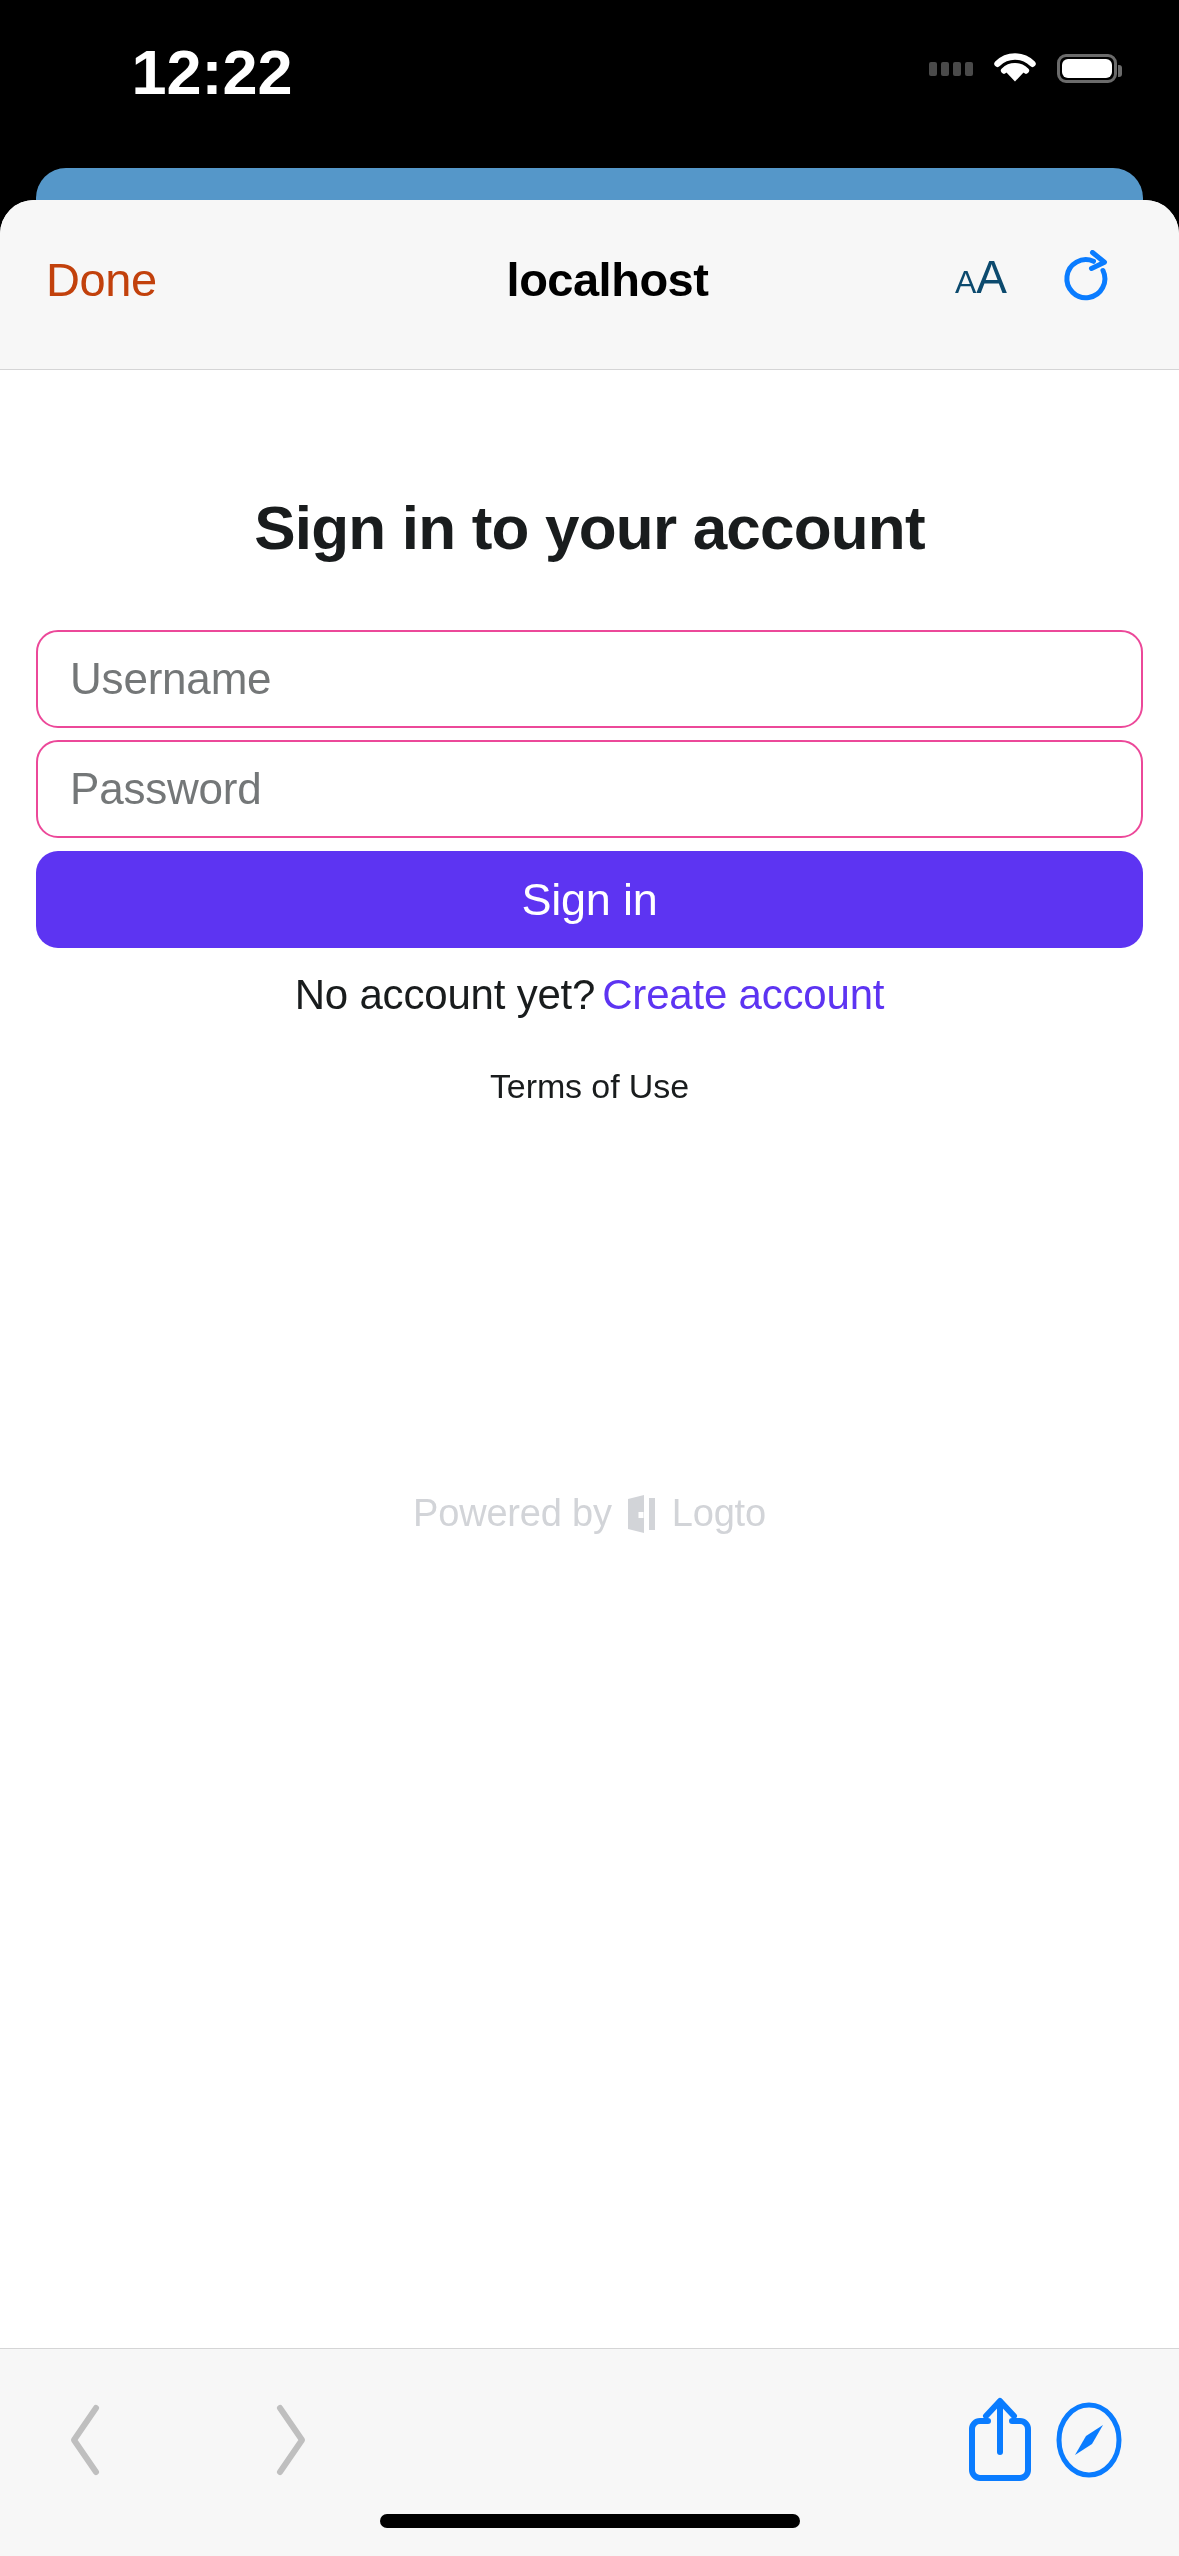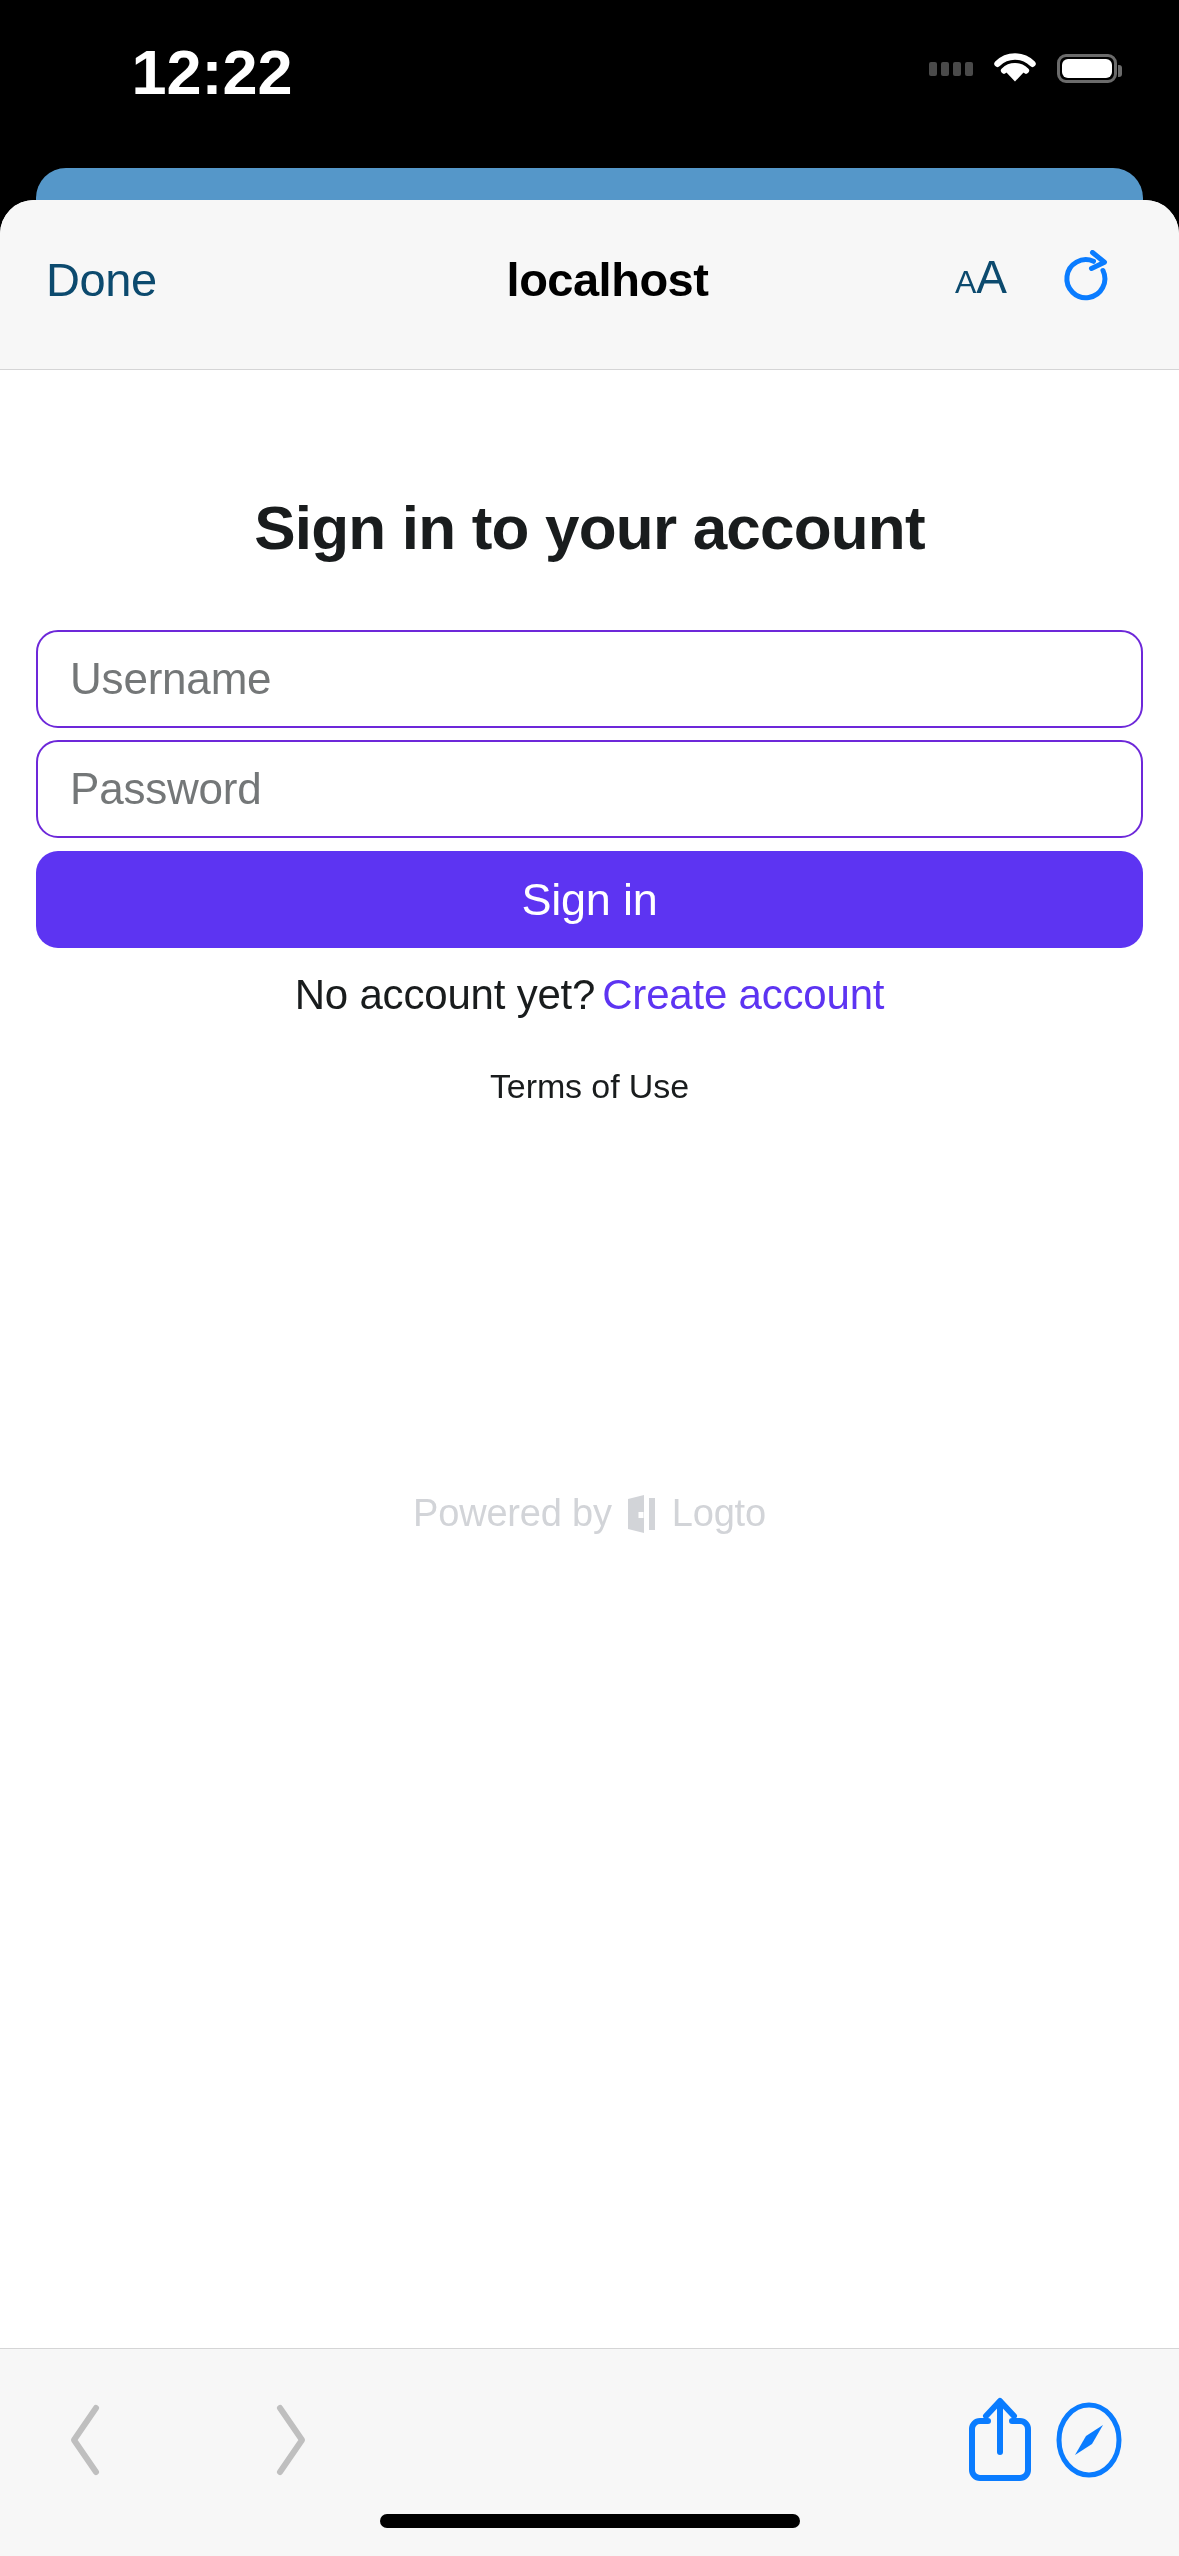--- a/index.html
+++ b/index.html
@@ -79,21 +79,21 @@
 
   
   #navbar {
     position:relative;
     width:1179px; height:170px;
     background:#f7f7f7;
     border-bottom:1px solid #d5d5d6;
   }
   #done-button {
     position:absolute; left:46px; top:52px;
-    font-size:47px; color:#0c4a6e; font-weight:400;
+    font-size:47px; color:#c2410c; font-weight:400;
     letter-spacing:-0.4px;
     cursor:pointer;
   }
   #navbar-title {
     position:absolute; left:0; top:52px; width:1179px;
     text-align:center;
     font-size:47px; font-weight:700; color:#000;
     letter-spacing:-0.5px;
     padding-left:36px;
   }
@@ -119,21 +119,21 @@
   }
   #page-title {
     position:absolute; left:0; top:122px; width:1179px;
     text-align:center;
     font-size:62px; font-weight:700; color:#191c1d;
     letter-spacing:-0.8px;
   }
   .field {
     position:absolute; left:36px;
     width:1107px; height:98px;
-    border:2px solid #6d28d9;
+    border:2px solid #ec4899;
     border-radius:22px;
     background:#fff;
     display:flex; align-items:center;
     padding-left:32px;
     cursor:text;
   }
   #username-field { top:260px; }
   #password-field { top:370px; }
   .field-placeholder {
     font-size:44px; color:#747778; letter-spacing:-0.2px;

